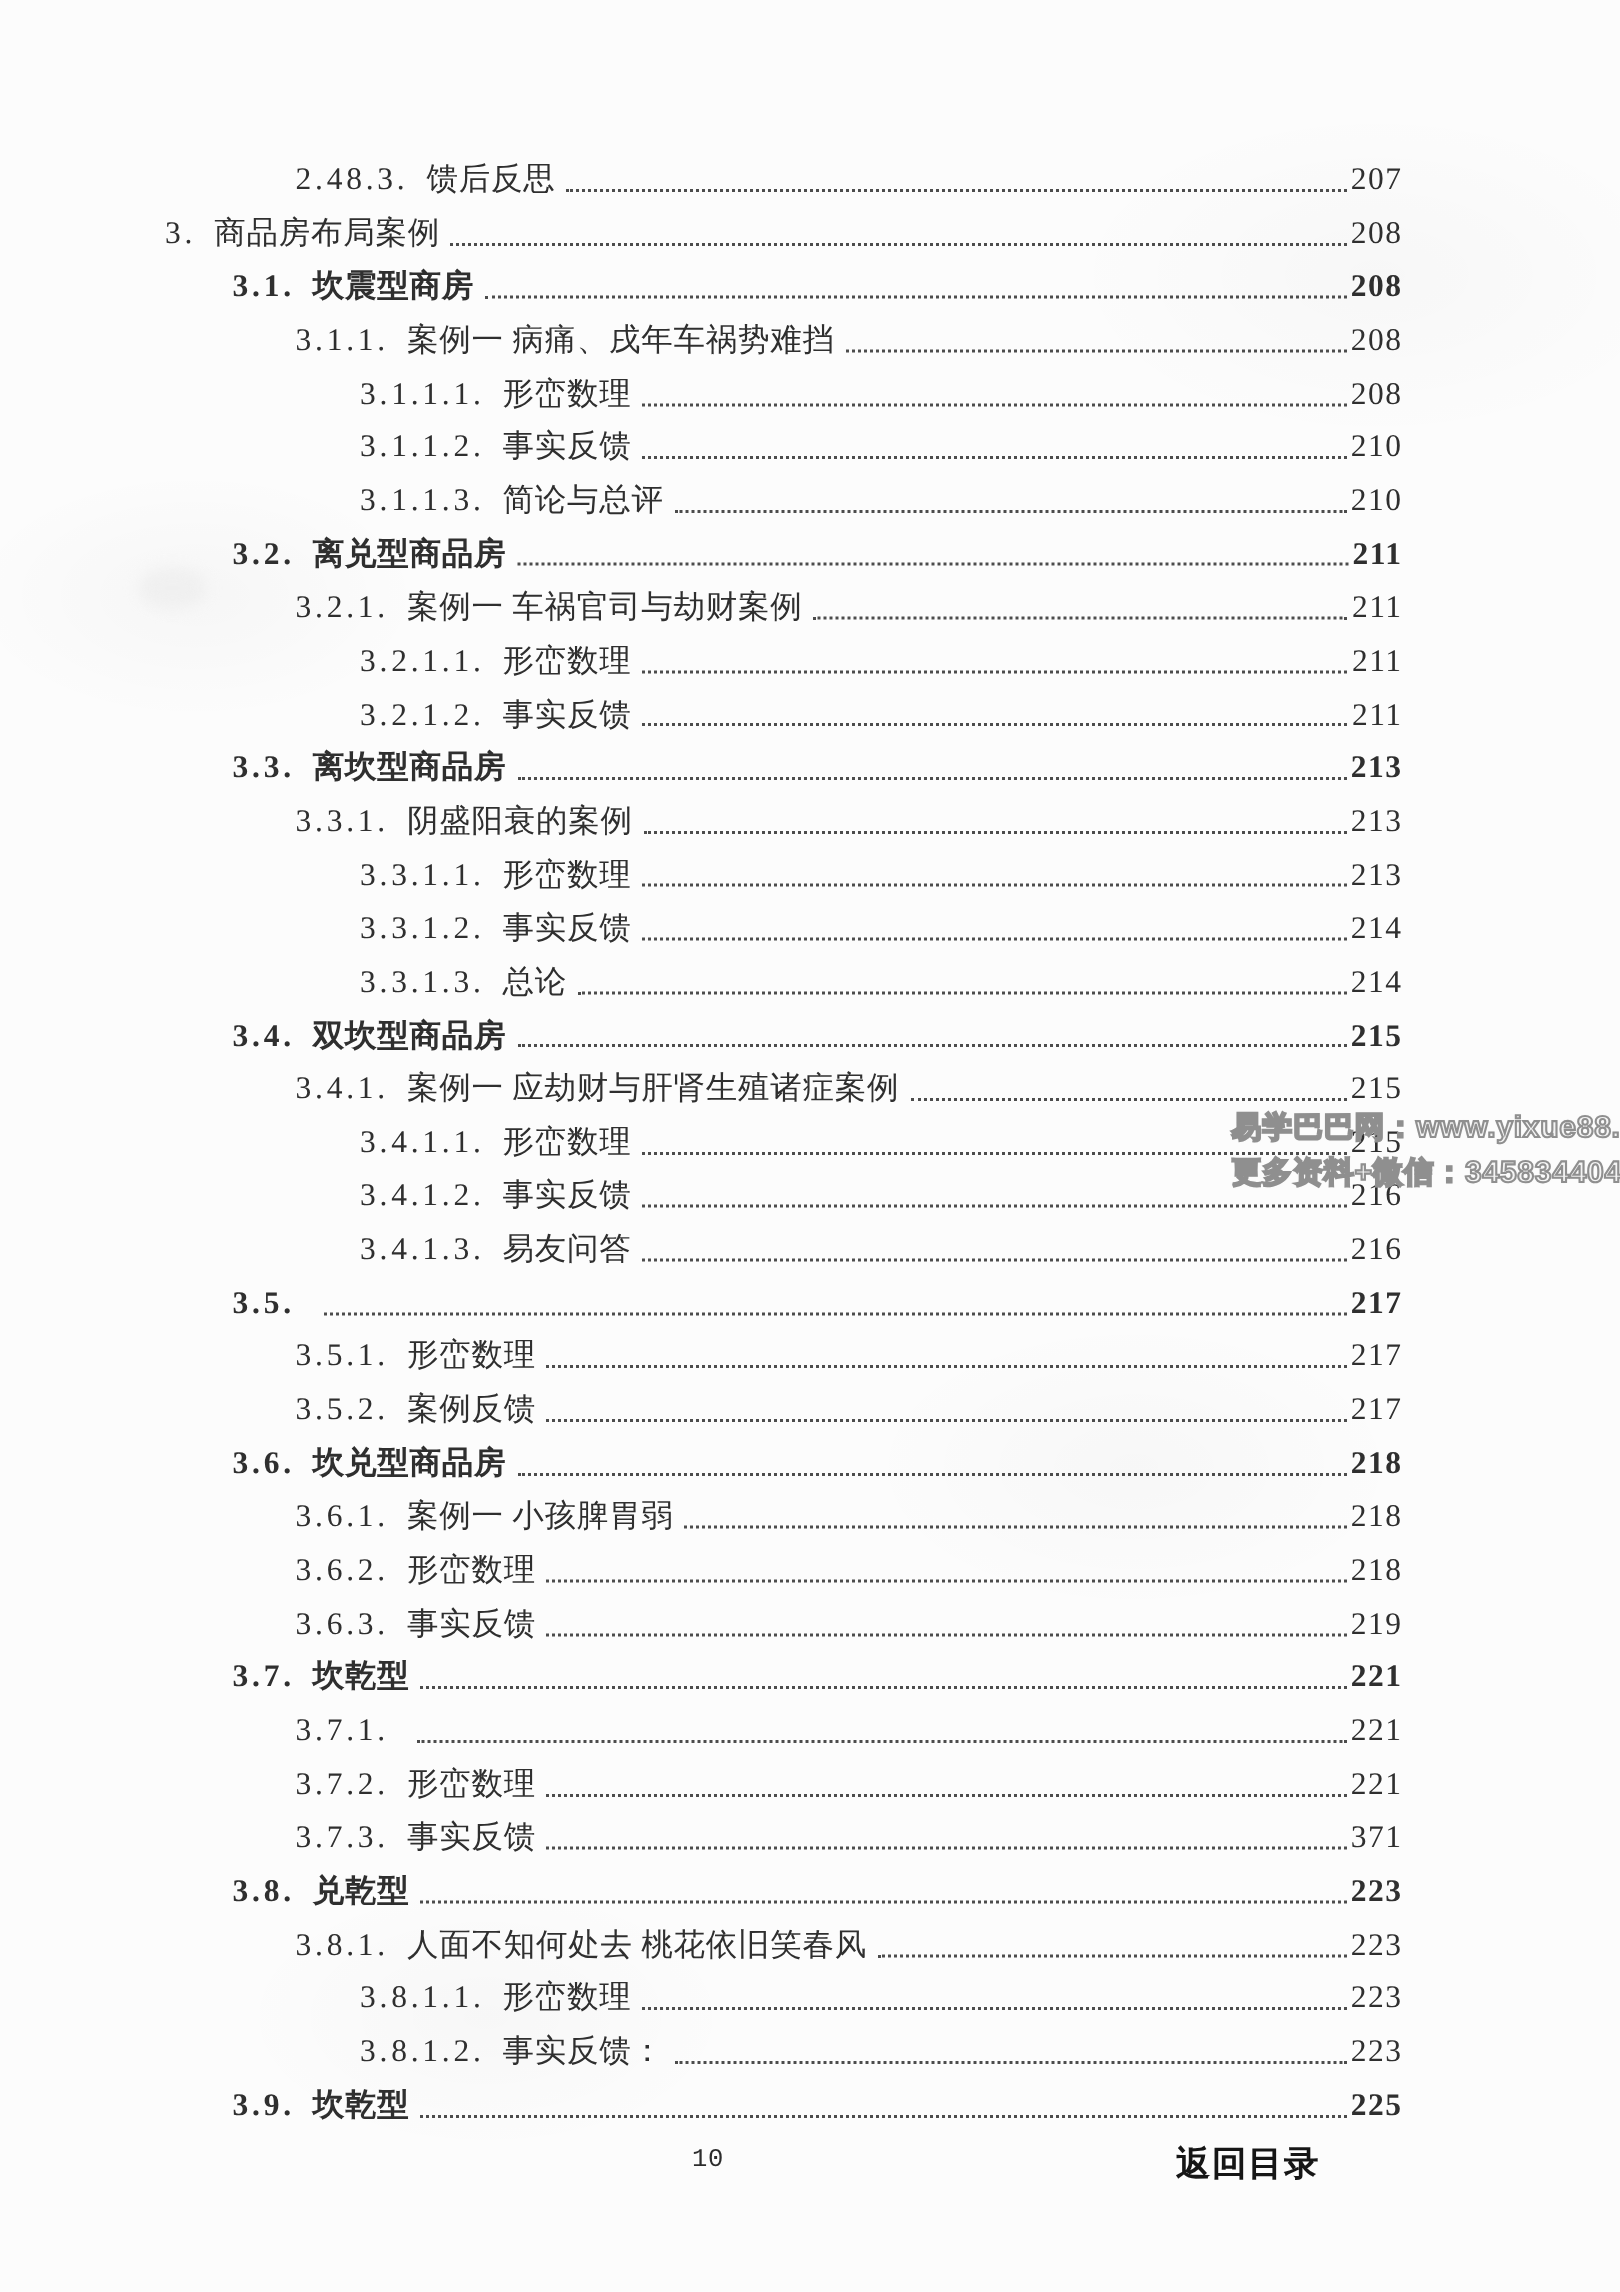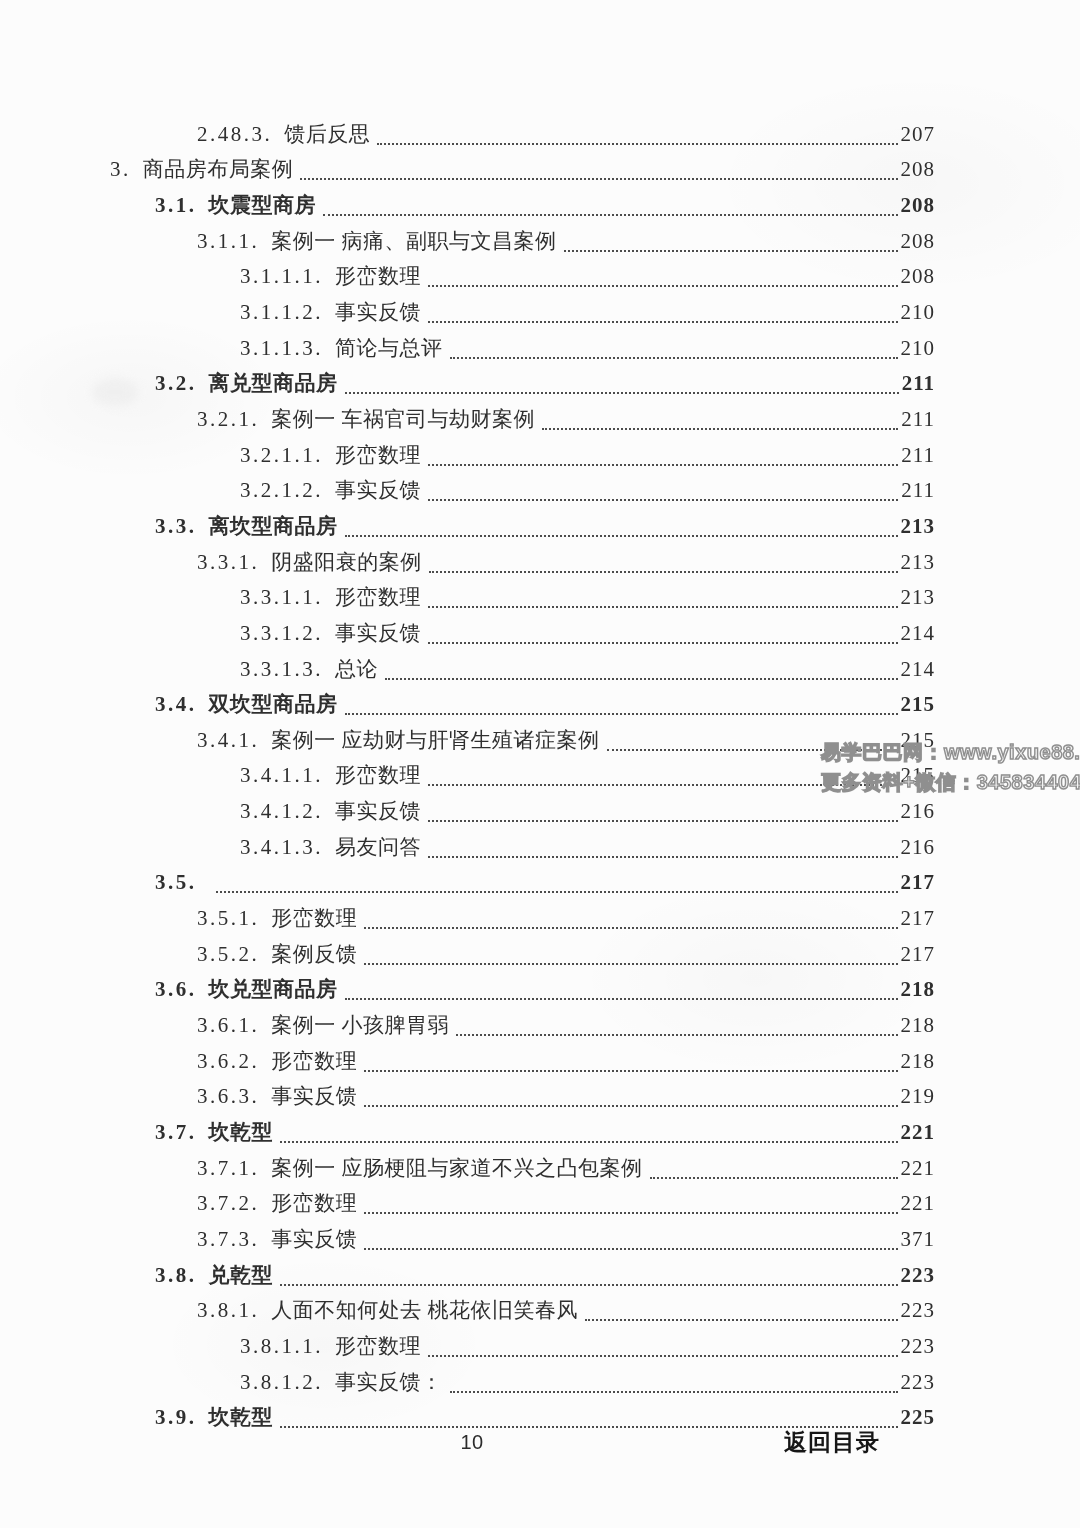--- a/index.html
+++ b/index.html
@@ -39,21 +39,21 @@
   }
 
   .toc {
     position: absolute;
     left: 110px;
     top: 109px;
     right: 145px;
   }
   .toc-row {
     display: flex;
-    align-items: flex-end;
+    align-items: flex-start;
     height: 35.66px;
     font-size: 21px;
     line-height: 1;
     white-space: nowrap;
   }
   .toc-row .num {
     letter-spacing: 2.5px;
     margin-right: 12px;
     flex: none;
   }
@@ -93,22 +93,22 @@
     -webkit-text-stroke: 1.4px #8f8f8f;
     text-shadow: 0 0 1px rgba(150,150,150,0.6);
   }
 
   .footer-pagenum {
     position: absolute;
     top: 1431px;
     left: 0;
     width: 944px;
     text-align: center;
-    font-family: Liberation Sans, sans-serif;
-    font-size: 20px;
+    font-family: Liberation Mono, monospace;
+    font-size: 17px;
     color: #2c2c2c;
     letter-spacing: 0.5px;
   }
   .back-link {
     position: absolute;
     top: 1427px;
     left: 784px;
     font-family: Liberation Sans, sans-serif;
     font-size: 23px;
     font-weight: 600;
@@ -138,21 +138,21 @@
       <span class="pagenum">208</span>
     </div>
       <div class="toc-row lvl-2">
       <span class="num">3.1.</span>
       <span class="title">坎震型商房</span>
       <span class="leader"></span>
       <span class="pagenum">208</span>
     </div>
       <div class="toc-row lvl-3">
       <span class="num">3.1.1.</span>
-      <span class="title">案例一 病痛、副职与文昌案例</span>
+      <span class="title">案例一 病痛、戌年车祸势难挡</span>
       <span class="leader"></span>
       <span class="pagenum">208</span>
     </div>
       <div class="toc-row lvl-4">
       <span class="num">3.1.1.1.</span>
       <span class="title">形峦数理</span>
       <span class="leader"></span>
       <span class="pagenum">208</span>
     </div>
       <div class="toc-row lvl-4">
@@ -293,21 +293,20 @@
       <span class="pagenum">219</span>
     </div>
       <div class="toc-row lvl-2">
       <span class="num">3.7.</span>
       <span class="title">坎乾型</span>
       <span class="leader"></span>
       <span class="pagenum">221</span>
     </div>
       <div class="toc-row lvl-3">
       <span class="num">3.7.1.</span>
-      <span class="title">案例一 应肠梗阻与家道不兴之凸包案例</span>
       <span class="leader"></span>
       <span class="pagenum">221</span>
     </div>
       <div class="toc-row lvl-3">
       <span class="num">3.7.2.</span>
       <span class="title">形峦数理</span>
       <span class="leader"></span>
       <span class="pagenum">221</span>
     </div>
       <div class="toc-row lvl-3">

